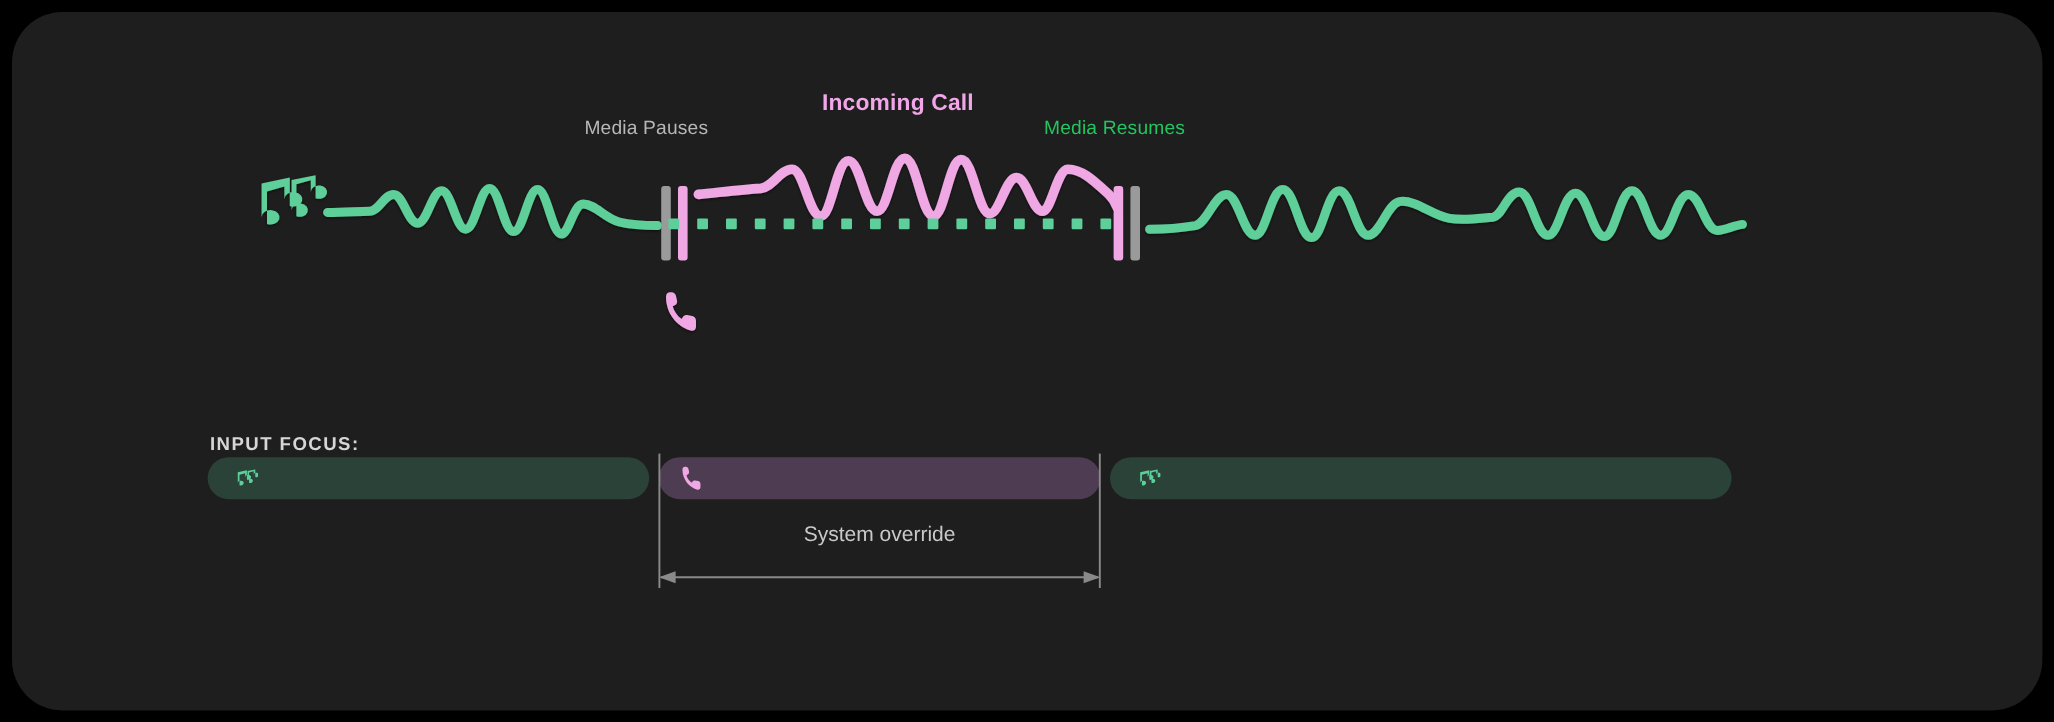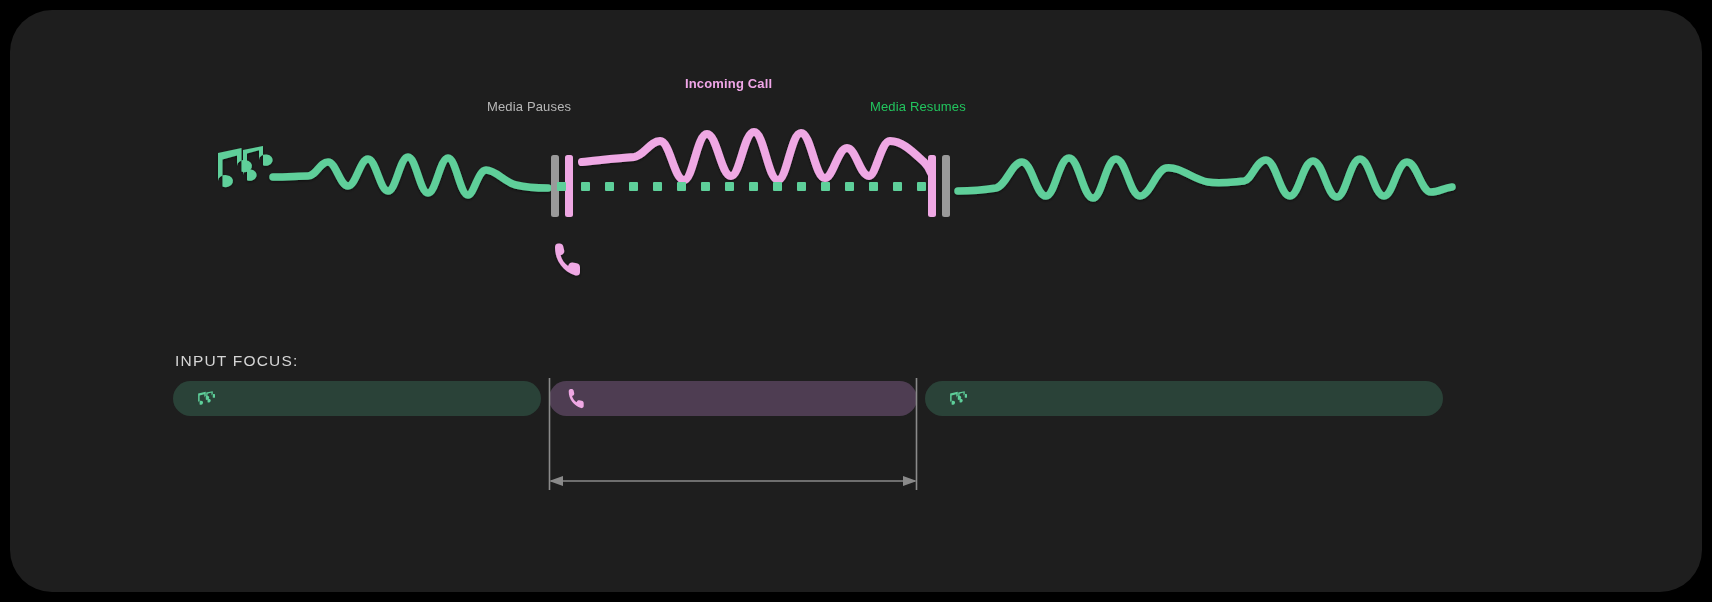--- a/index.html
+++ b/index.html
@@ -31,40 +31,40 @@
     position: absolute;
     left: 0; top: 0;
     width: 1692px;
     height: 330px;
     overflow: visible;
   }
 
   .lbl {
     position: absolute;
     white-space: nowrap;
-    font-size: 13px;
+    font-size: 16px;
     letter-spacing: .15px;
   }
   #lbl-pauses  { left: 477px; top: 89px; color: #b7b7b7; }
   #lbl-resumes { left: 860px; top: 89px; color: #22c55e; }
   #lbl-call {
     left: 675px; top: 66px;
     color: #f0a6e8;
     font-weight: 700;
-    font-size: 13px;
+    font-size: 19px;
   }
 
   
   #focus-label {
     position: absolute;
     left: 165px;
-    top: 342px;
+    top: 352px;
     color: #d6d6d6;
     font-size: 15.5px;
-    font-weight: 400;
+    font-weight: 700;
     letter-spacing: 1.2px;
   }
 
   .fbar {
     position: absolute;
     top: 371px;
     height: 35px;
     border-radius: 18px;
     display: flex;
     align-items: center;
@@ -219,14 +219,15 @@
   </div>
 
   <svg id="anno" viewBox="0 0 1692 252">
     <line x1="539.5" y1="38" x2="539.5" y2="150" stroke="#8a8a8a" stroke-width="1.6"></line>
     <line x1="906.5" y1="38" x2="906.5" y2="150" stroke="#8a8a8a" stroke-width="1.6"></line>
     <line x1="541" y1="141" x2="905" y2="141" stroke="#8a8a8a" stroke-width="1.6"></line>
     <polygon points="539,141 553,136 553,146" fill="#8a8a8a"></polygon>
     <polygon points="907,141 893,136 893,146" fill="#8a8a8a"></polygon>
   </svg>
 
+  <div id="anno-text">System override</div>
 
 </div>
 
 </body></html>

